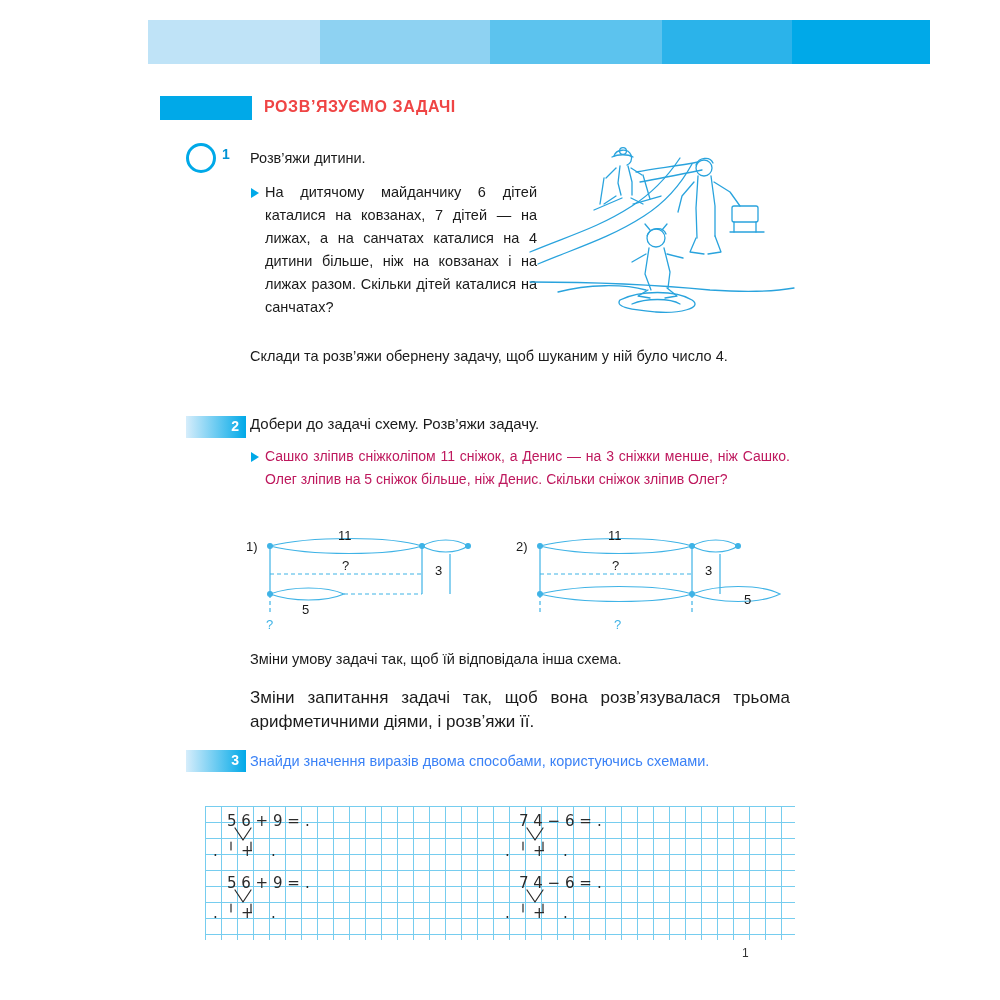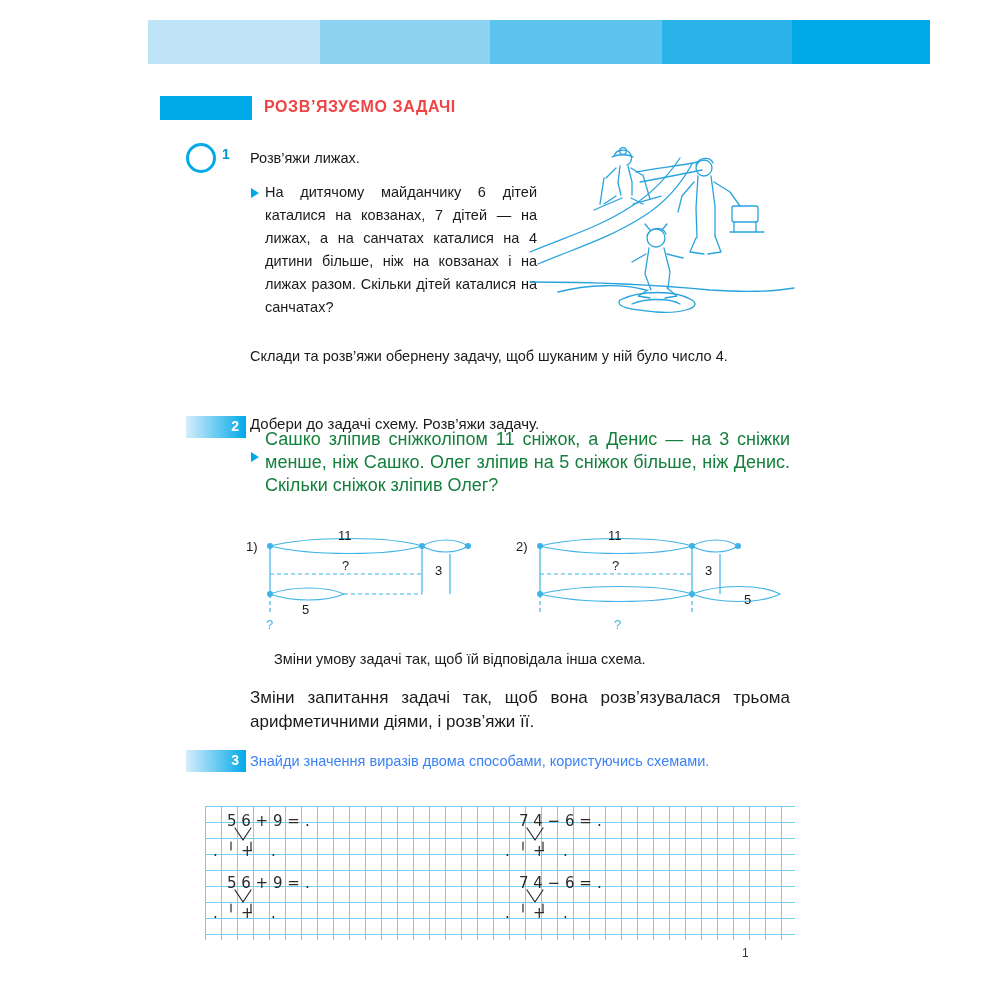--- a/index.html
+++ b/index.html
@@ -143,42 +143,41 @@
   .ex2-tab { left: 186px; top: 416px; }
   .ex2-title {
     position: absolute;
     left: 250px; top: 415px;
     font-size: 15px;
     color: #1a1a1a;
   }
   .t2 { left: 251px; top: 452px; }
   .ex2-para {
     position: absolute;
-    left: 265px; top: 428px;
+    left: 265px; top: 445px;
     width: 525px;
-    font-size: 18px;
+    font-size: 14px;
     line-height: 23px;
-    color: #15803d;
+    color: #be185d;
     text-align: justify;
     text-align-last: left;
   }
   .schemes {
     position: absolute;
     left: 240px; top: 530px;
     width: 560px; height: 105px;
   }
   .ex2-after1 {
     position: absolute;
     left: 250px; top: 651px;
     width: 540px;
     font-size: 14.5px;
     color: #1a1a1a;
     text-align: justify;
     text-align-last: left;
-    margin-left: 24px;
   }
   .ex2-after2 {
     position: absolute;
     left: 250px; top: 686px;
     width: 540px;
     font-size: 17px;
     line-height: 24px;
     color: #1a1a1a;
     text-align: justify;
     text-align-last: left;
@@ -241,21 +240,21 @@
     <div class="tb5"></div>
   </div>
 
   <div class="heading-row">
     <div class="heading-chip"></div>
     <div class="heading-text">РОЗВ’ЯЗУЄМО ЗАДАЧІ</div>
   </div>
 
   <div class="ex1-bullet"></div>
   <div class="ex1-num">1</div>
-  <div class="ex1-title">Розв’яжи лижах.</div>
+  <div class="ex1-title">Розв’яжи дитини.</div>
   <div class="tri t1"></div>
   <div class="ex1-para">На дитячому майданчику 6 дітей каталися на ковзанах, 7 дітей — на лижах, а на санчатах каталися на 4 дитини більше, ніж на ковзанах і на лижах разом. Скільки дітей каталися на санчатах?</div>
   <div class="ex1-sub">Склади та розв’яжи обернену задачу, щоб шуканим у ній було число 4.</div>
 
   <svg class="illus" viewBox="0 0 268 192">
     <g fill="none" stroke="#29a3dd" stroke-width="1.3" stroke-linecap="round" stroke-linejoin="round">
 
       <path d="M2 120 C 40 104, 70 96, 104 74 C 126 60, 140 44, 152 26"></path>
       <path d="M10 132 C 48 116, 82 106, 116 84 C 138 70, 152 54, 164 32"></path>
       <path d="M2 150 C 60 150, 120 152, 182 158 C 214 160, 244 160, 266 156"></path>

